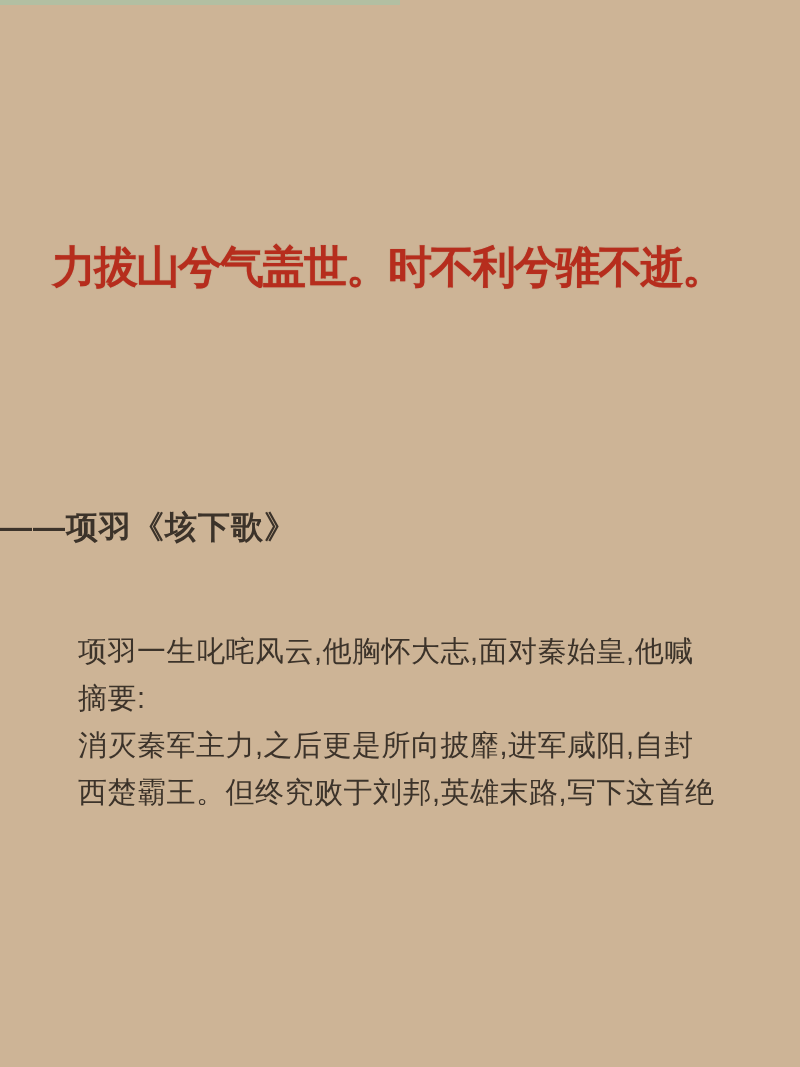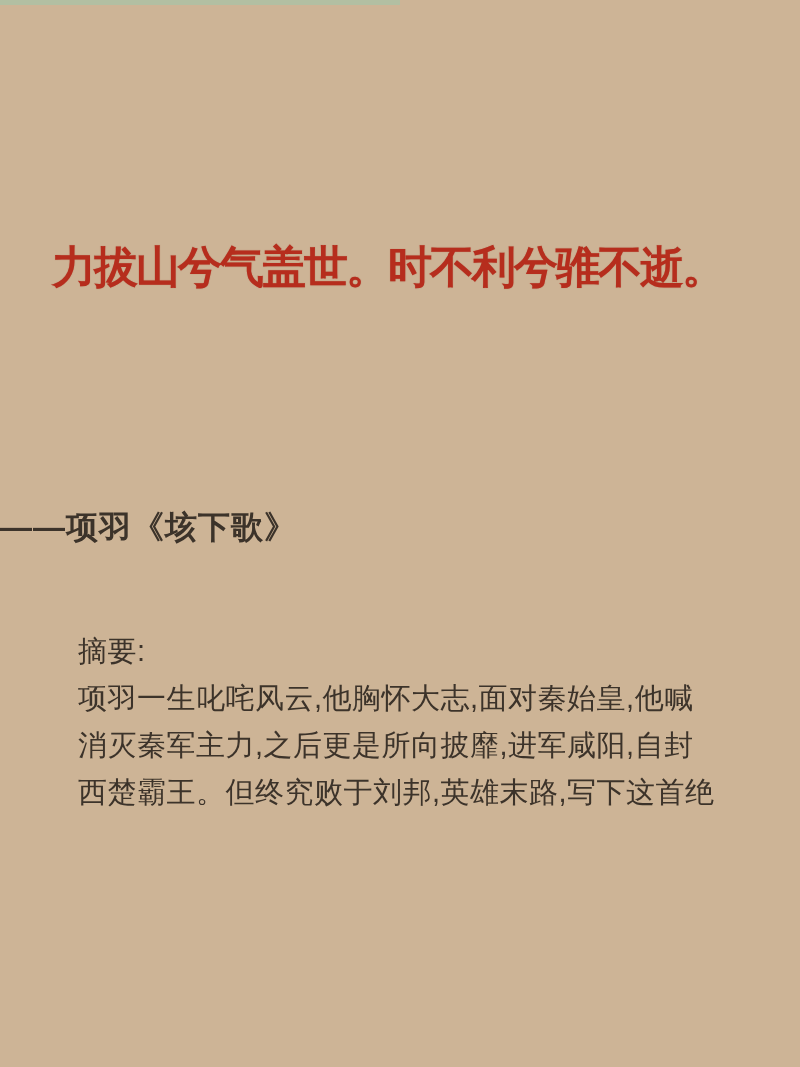--- a/index.html
+++ b/index.html
@@ -65,19 +65,19 @@
 
   <div class="accent-strip"></div>
 
   <div class="poem">
     <div class="poem-line">力拔山兮气盖世。时不利兮骓不逝。</div>
   </div>
 
   <div class="attribution">——项羽《垓下歌》</div>
 
   <div class="abstract">
+    <div class="abstract-line">项羽一生叱咤风云,他胸怀大志,面对秦始皇,他喊</div>
     <div class="abstract-line">摘要:</div>
-    <div class="abstract-line">项羽一生叱咤风云,他胸怀大志,面对秦始皇,他喊</div>
     <div class="abstract-line">消灭秦军主力,之后更是所向披靡,进军咸阳,自封</div>
     <div class="abstract-line">西楚霸王。但终究败于刘邦,英雄末路,写下这首绝</div>
   </div>
 
 </div>
 
 </body></html>

